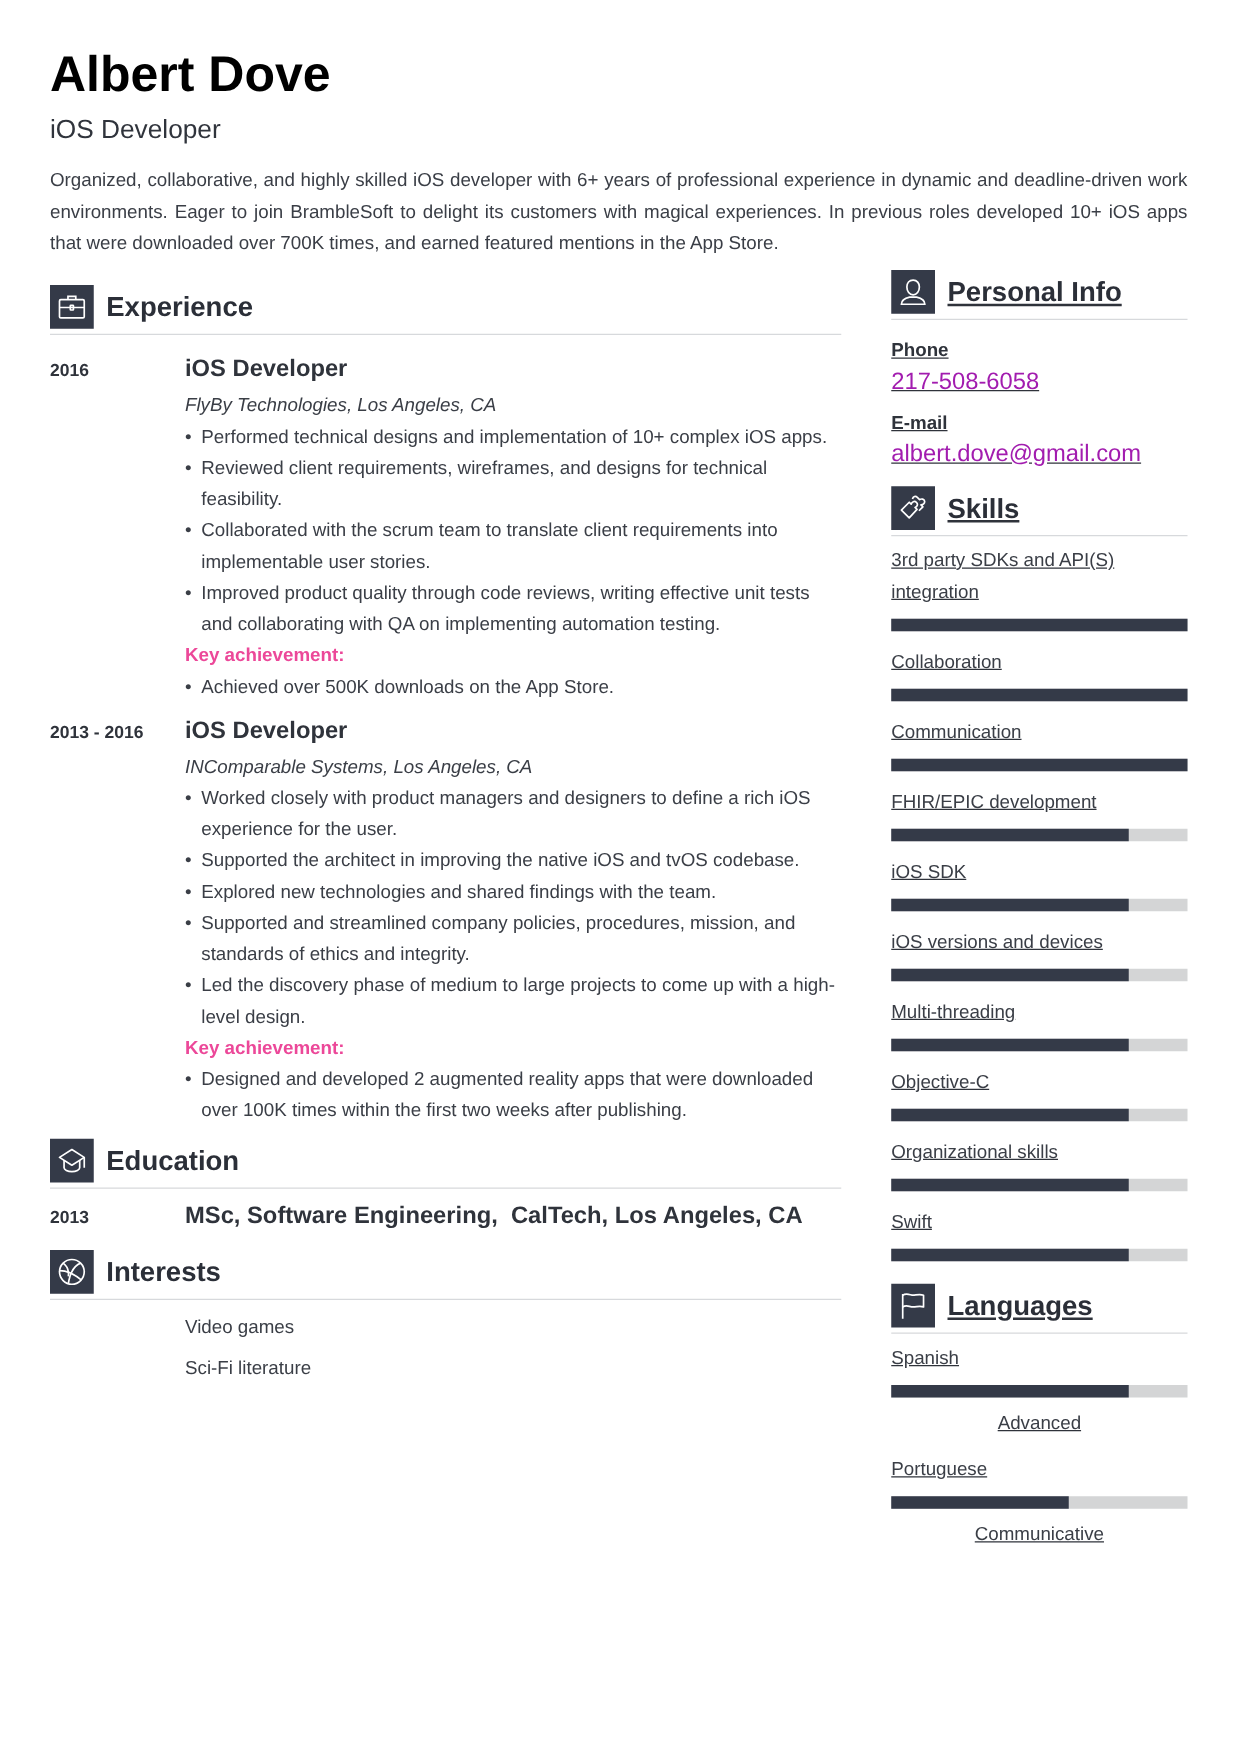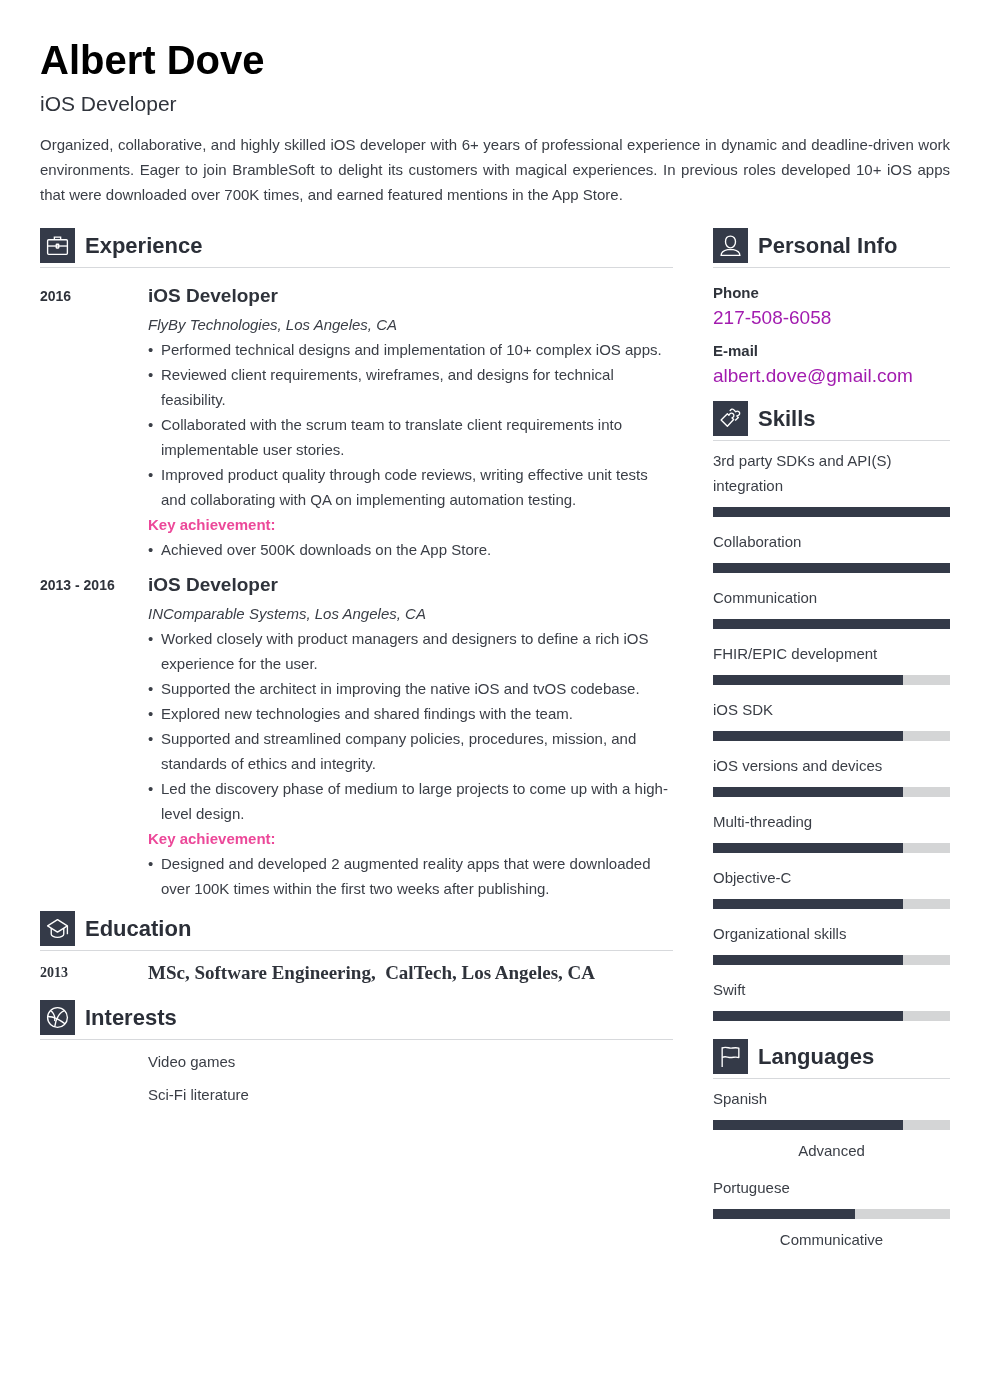--- a/index.html
+++ b/index.html
@@ -5,39 +5,39 @@
   * { box-sizing: border-box; margin: 0; padding: 0; }
   html, body { width: 990px; height: 1400px; background: #ffffff; }
   body { font-family: "Liberation Sans", sans-serif; color: #2f333b; position: relative; overflow: hidden; }
 
   .header { position: absolute; left: 40px; top: 36px; width: 910px; }
   .name { font-size: 40px; font-weight: bold; color: #000000; line-height: 48px; }
   .role { font-size: 21px; color: #30343c; margin-top: 7px; line-height: 26px; }
   .summary { font-size: 15px; line-height: 25px; color: #3a3e46; text-align: justify; margin-top: 15px; }
 
   .col-left { position: absolute; left: 40px; top: 228px; width: 633px; }
-  .col-right { position: absolute; left: 713px; top: 228px; width: 237px; }
+  .col-right { position: absolute; left: 713px; top: 216px; width: 237px; text-decoration: underline; }
 
   .sec-head { display: flex; align-items: center; height: 35px; border-bottom: 0; position: relative; }
   .sec-head::after { content: ""; position: absolute; left: 0; right: 0; top: 39px; height: 1px; background: #d7d9dc; }
   .sec-icon { width: 35px; height: 35px; background: #343a48; display: flex; align-items: center; justify-content: center; flex: none; }
   .sec-icon svg { width: 25px; height: 25px; }
   .sec-title { font-size: 22px; font-weight: bold; color: #2b2f38; margin-left: 10px; line-height: 35px; }
 
   .job { display: flex; margin-top: 0; }
   .job-date { width: 108px; flex: none; font-size: 14px; font-weight: bold; color: #2f333b; line-height: 25px; padding-top: 2px; }
   .job-body { flex: 1; }
   .job-title { font-size: 19px; font-weight: bold; color: #2f333b; line-height: 28px; }
   .job-company { font-size: 15px; font-style: italic; color: #3a3e46; line-height: 25px; margin-top: 2px; }
   .bullets { list-style: none; }
   .bullets li { font-size: 15px; line-height: 25px; color: #3a3e46; padding-left: 13px; position: relative; }
   .bullets li::before { content: "•"; position: absolute; left: 0; top: 0; }
   .key-ach { font-size: 15px; font-weight: bold; color: #ec4899; line-height: 25px; }
 
-  .edu-row { display: flex; align-items: center; margin-top: 16px; font-family: Liberation Serif, serif; }
+  .edu-row { display: flex; align-items: center; margin-top: 16px; }
   .edu-date { width: 108px; font-size: 14px; font-weight: bold; color: #2f333b; }
   .edu-text { font-size: 19px; font-weight: bold; color: #2f333b; white-space: pre; }
 
   .interest { font-size: 15px; color: #3a3e46; line-height: 33px; padding-left: 108px; }
 
   .pi-label { font-size: 15px; font-weight: bold; color: #2f333b; line-height: 25px; }
   .pi-value { font-size: 19px; color: #a21caf; line-height: 25px; margin-top: 8px; }
 
   .skill { margin-top: 12px; }
   .skill-name { font-size: 15px; color: #3a3e46; line-height: 25px; }

